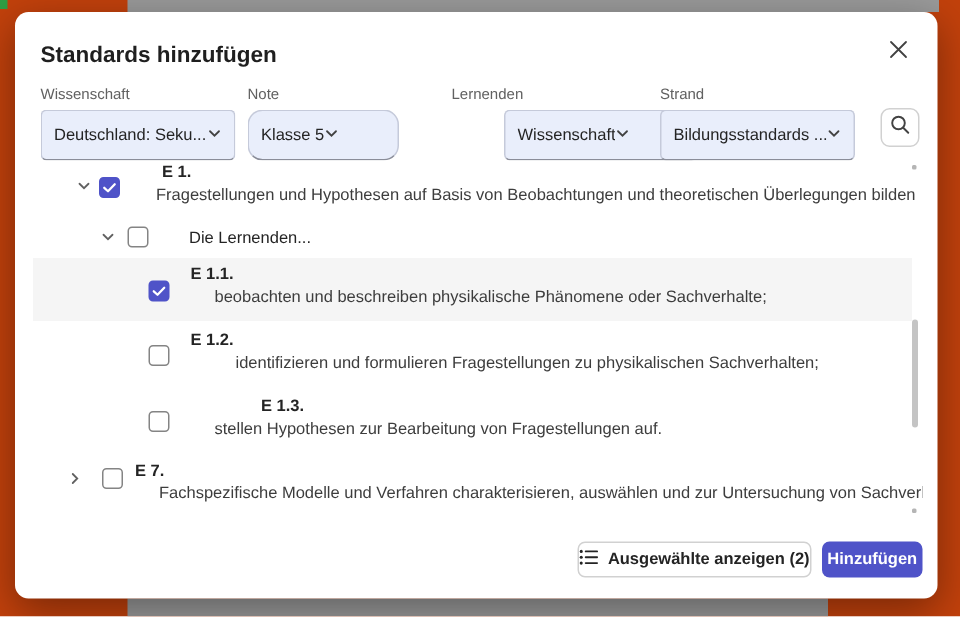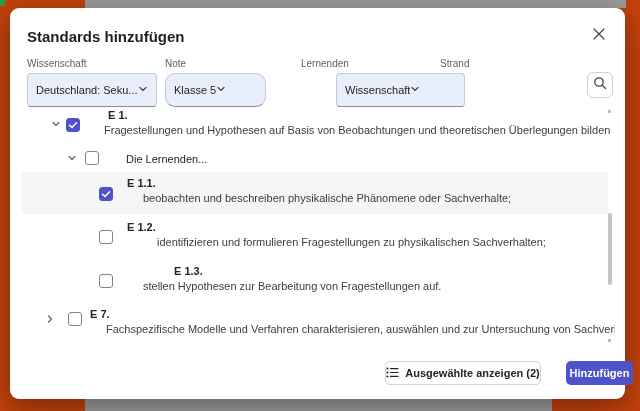--- a/index.html
+++ b/index.html
@@ -30,21 +30,21 @@
   .node-code { position:absolute; font-size:11px; font-weight:700; color:#242424; white-space:nowrap; }
   .node-desc { position:absolute; font-size:11px; color:#3d3d3d; white-space:nowrap;padding-left:16px; }
   .hl-row { position:absolute; left:12px; top:164px; width:586px; height:42px; background:#f5f5f5; }
   .scroll-thumb { position:absolute; left:598px; top:205px; width:4px; height:72px;
                   background:#c4c4c4; border-radius:2px; cursor:pointer; }
   .scroll-dot { position:absolute; width:3px; height:3px; background:#b5b5b5; border-radius:1px; }
   .btn-outline { position:absolute; left:375px; top:353px; width:156px; height:24px; background:#fff;
                  border:1px solid #d1d1d1; border-radius:5px; display:flex; align-items:center;
                  justify-content:center; gap:6px; font-size:11px; font-weight:600; color:#242424;
                  cursor:pointer; }
-  .btn-primary { position:absolute; left:556px; top:353px; width:67px; height:24px; background:#4f53c8;
+  .btn-primary { position:absolute; left:538px; top:353px; width:67px; height:24px; background:#4f53c8;
                  border:none; border-radius:5px; display:flex; align-items:center; justify-content:center;
                  font-size:11px; font-weight:700; color:#ffffff; cursor:pointer;
                  font-family:"Liberation Sans", sans-serif; }
 </style>
 </head>
 <body>
 
 <div class="stage">
   <div class="bar" style="left:85px; top:0; width:541px; height:8px;"></div>
   <div class="bar" style="left:85px; top:399px; width:467px; height:12px;"></div>
@@ -74,20 +74,26 @@
           </svg></span>
     </div>
     <div class="dd" style="left:155px; width:101px;border-radius:10px;">
       <span class="val">Klasse 5</span>
       <span><svg width="10" height="10" viewBox="0 0 10 10">
             <path d="M2 3.5 L5 6.5 L8 3.5" fill="none" stroke="#424242" stroke-width="1.2" stroke-linecap="round"></path>
           </svg></span>
     </div>
     <div class="dd" style="left:291px; width:129px;margin-left:35px;">
       <span class="val">Wissenschaft</span>
+      <span><svg width="10" height="10" viewBox="0 0 10 10">
+            <path d="M2 3.5 L5 6.5 L8 3.5" fill="none" stroke="#424242" stroke-width="1.2" stroke-linecap="round"></path>
+          </svg></span>
+    </div>
+    <div class="dd" style="left:430px; width:130px;">
+      <span class="val">Bildungsstandards ...</span>
       <span><svg width="10" height="10" viewBox="0 0 10 10">
             <path d="M2 3.5 L5 6.5 L8 3.5" fill="none" stroke="#424242" stroke-width="1.2" stroke-linecap="round"></path>
           </svg></span>
     </div>
 
     <div class="search-btn">
       <span>
         <svg width="14" height="14" viewBox="0 0 14 14">
             <circle cx="6" cy="6" r="4.2" fill="none" stroke="#424242" stroke-width="1.3"></circle>
             <line x1="9.3" y1="9.3" x2="12.5" y2="12.5" stroke="#424242" stroke-width="1.3" stroke-linecap="round"></line>

